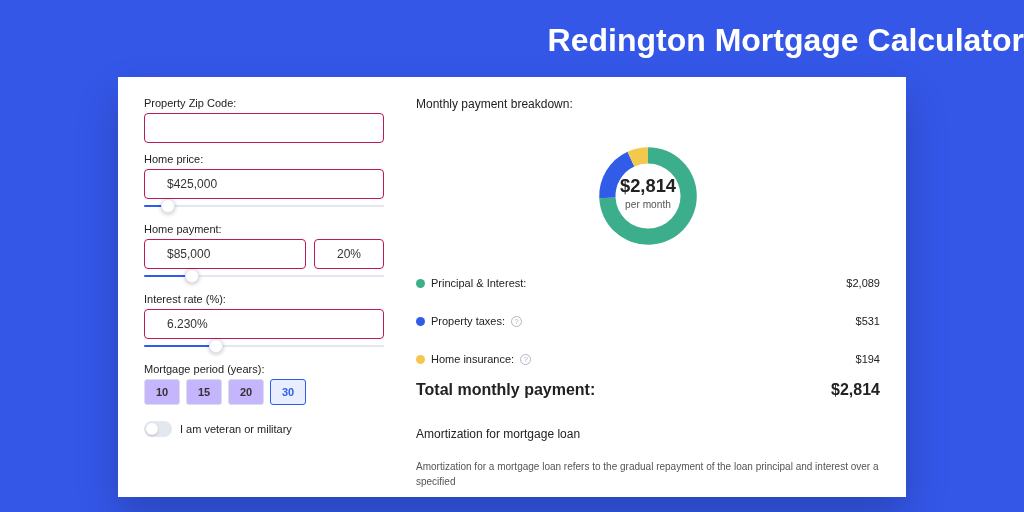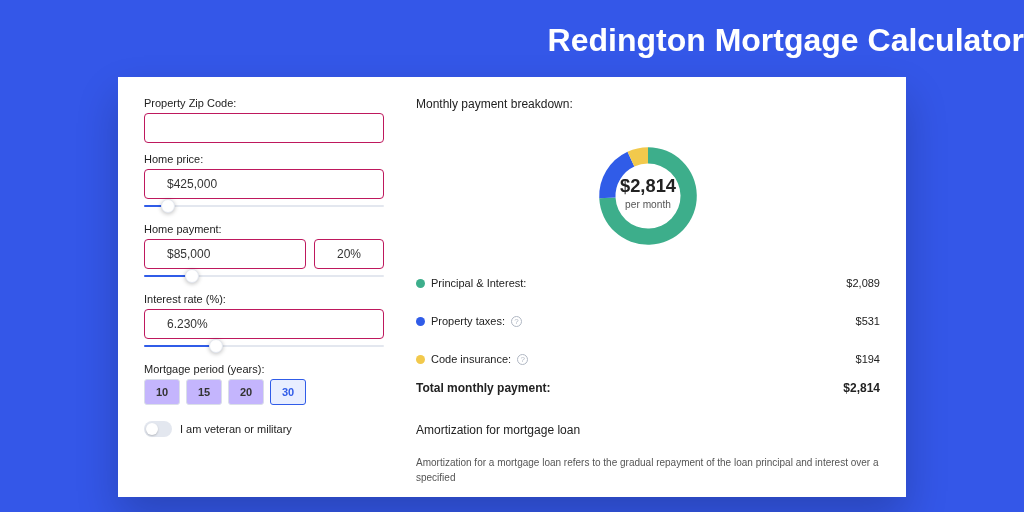--- a/index.html
+++ b/index.html
@@ -26,21 +26,21 @@
 .sec-title{font-size:12px;font-weight:400;color:#222;margin-bottom:8px}
 .donut-wrap{display:flex;justify-content:center;padding:6px 0 10px}
 .donut-label{text-align:center}
 .donut-amt{font-size:18px;font-weight:700;color:#222}
 .donut-sub{font-size:10px;color:#555;margin-top:2px}
 .brk{display:flex;flex-direction:column;gap:26px;}
 .brk-row{display:flex;align-items:center;justify-content:space-between;font-size:11px;color:#222}
 .brk-left{display:flex;align-items:center;gap:6px}
 .dot{width:9px;height:9px;border-radius:50%}
 .help{width:11px;height:11px;border-radius:50%;border:1px solid #B0B7C3;color:#B0B7C3;font-size:8px;display:flex;align-items:center;justify-content:center}
-.total-row{display:flex;justify-content:space-between;font-size:12px;font-weight:700;color:#222;padding-top:6px;border-top:0 solid transparent}
+.total-row{display:flex;justify-content:space-between;font-size:16px;font-weight:700;color:#222;padding-top:6px;border-top:0 solid transparent}
 .divider{height:1px;background:#EAECEF;margin:4px 0}
 .body-text{font-size:10px;color:#555;line-height:1.5}
 .group{display:flex;flex-direction:column}
 </style>
 </head>
 <body>
 
 <h1 class="page-title">Redington Mortgage Calculator</h1>
 
 <div class="card">
@@ -127,21 +127,21 @@
           <div class="brk-left">
             <span class="dot" style="background: rgb(48, 92, 232);"></span>
             <span>Property taxes:</span>
             <span class="help">?</span>
           </div>
           <span>$531</span>
         </div>
         <div class="brk-row">
           <div class="brk-left">
             <span class="dot" style="background: rgb(242, 201, 76);"></span>
-            <span>Code insurance:</span>
+            <span>Home insurance:</span>
             <span class="help">?</span>
           </div>
           <span>$194</span>
         </div>
       </div>
     <div class="total-row">
       <span>Total monthly payment:</span>
       <span>$2,814</span>
     </div>
     <div class="divider"></div>

